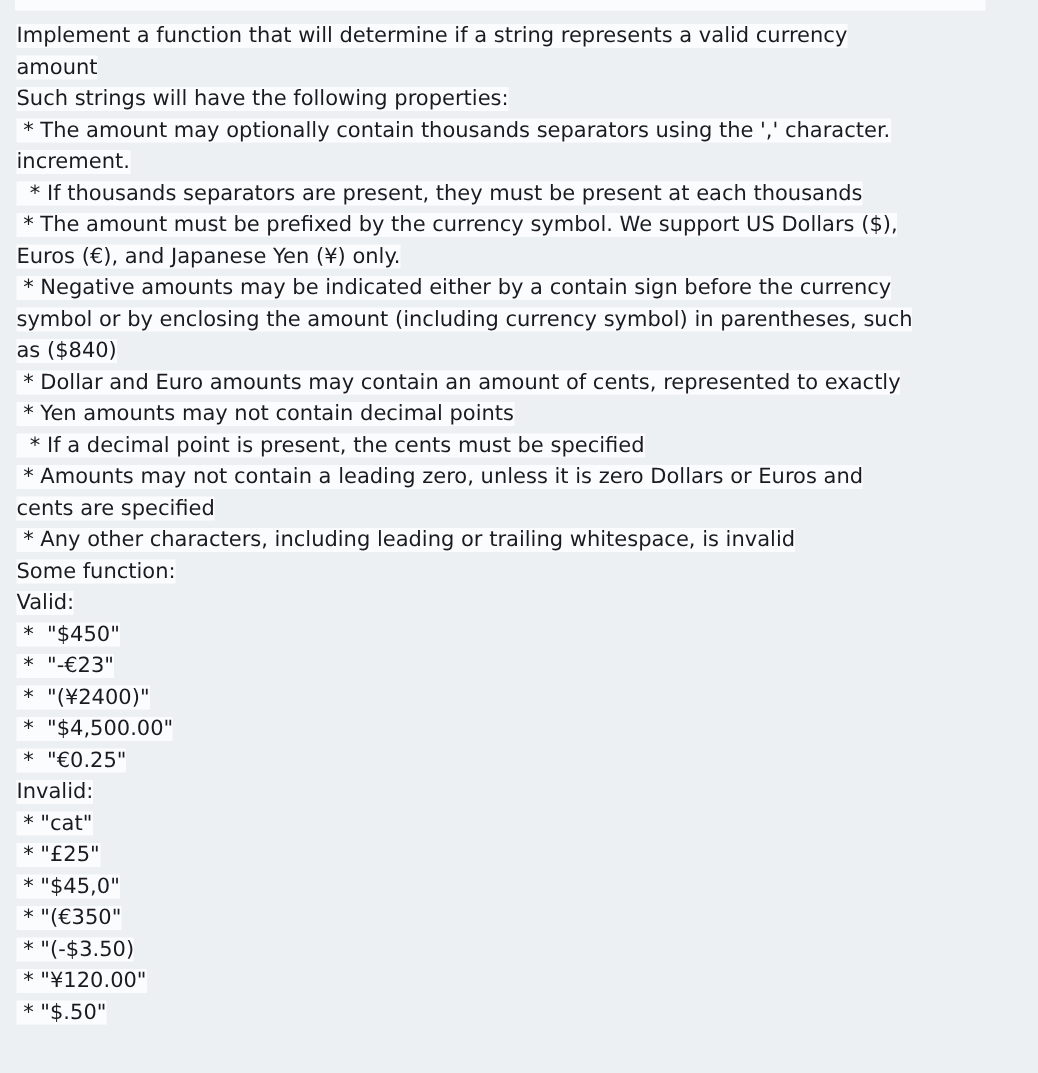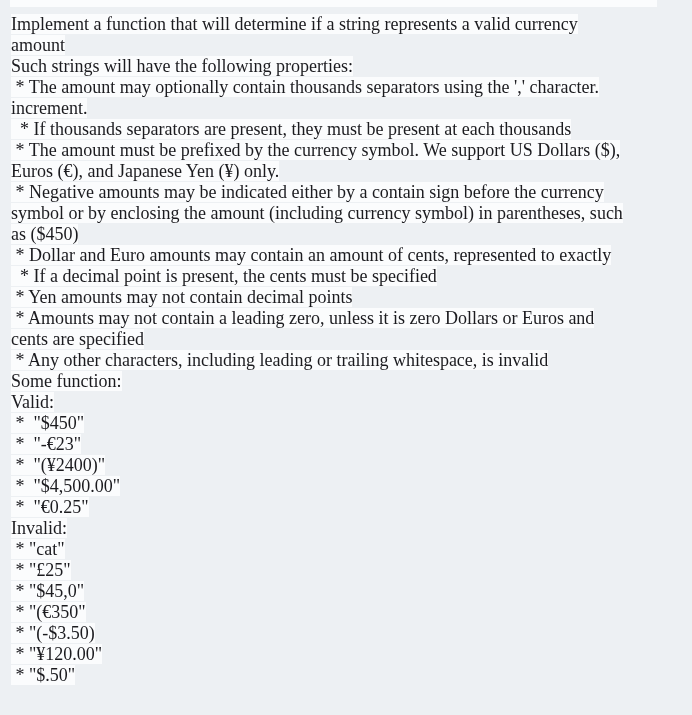--- a/index.html
+++ b/index.html
@@ -30,24 +30,23 @@
   }
   .text-block {
     position: absolute;
     top: 14px;
     left: 11px;
     right: 0;
   }
   .line {
     height: 21px;
     line-height: 21px;
-    font-size: 18px;
+    font-size: 14px;
     letter-spacing: 0px;
     color: var(--text-color, #1b1b1f);
-    font-family: Liberation Serif, serif;
   }
   .line .hl {
     background: var(--hl-bg, #fbfcfd);
     white-space: pre;
   }
 </style>
 </head>
 <body style="--page-bg: #edf0f3; --hl-bg: #fbfcfd; --text-color: #1b1b1f;">
 
 <div class="screen">
@@ -68,28 +67,28 @@
       <div class="line"><span class="hl">  * If thousands separators are present, they must be present at each thousands</span></div>
 
       <div class="line"><span class="hl"> * The amount must be prefixed by the currency symbol. We support US Dollars ($),</span></div>
 
       <div class="line"><span class="hl">Euros (€), and Japanese Yen (¥) only.</span></div>
 
       <div class="line"><span class="hl"> * Negative amounts may be indicated either by a contain sign before the currency</span></div>
 
       <div class="line"><span class="hl">symbol or by enclosing the amount (including currency symbol) in parentheses, such</span></div>
 
-      <div class="line"><span class="hl">as ($450)</span></div>
+      <div class="line"><span class="hl">as ($840)</span></div>
 
       <div class="line"><span class="hl"> * Dollar and Euro amounts may contain an amount of cents, represented to exactly</span></div>
 
 
+      <div class="line"><span class="hl"> * Yen amounts may not contain decimal points</span></div>
+
       <div class="line"><span class="hl">  * If a decimal point is present, the cents must be specified</span></div>
-
-      <div class="line"><span class="hl"> * Yen amounts may not contain decimal points</span></div>
 
       <div class="line"><span class="hl"> * Amounts may not contain a leading zero, unless it is zero Dollars or Euros and</span></div>
 
       <div class="line"><span class="hl">cents are specified</span></div>
 
       <div class="line"><span class="hl"> * Any other characters, including leading or trailing whitespace, is invalid</span></div>
 
       <div class="line"><span class="hl">Some function:</span></div>
 
       <div class="line"><span class="hl">Valid:</span></div>

